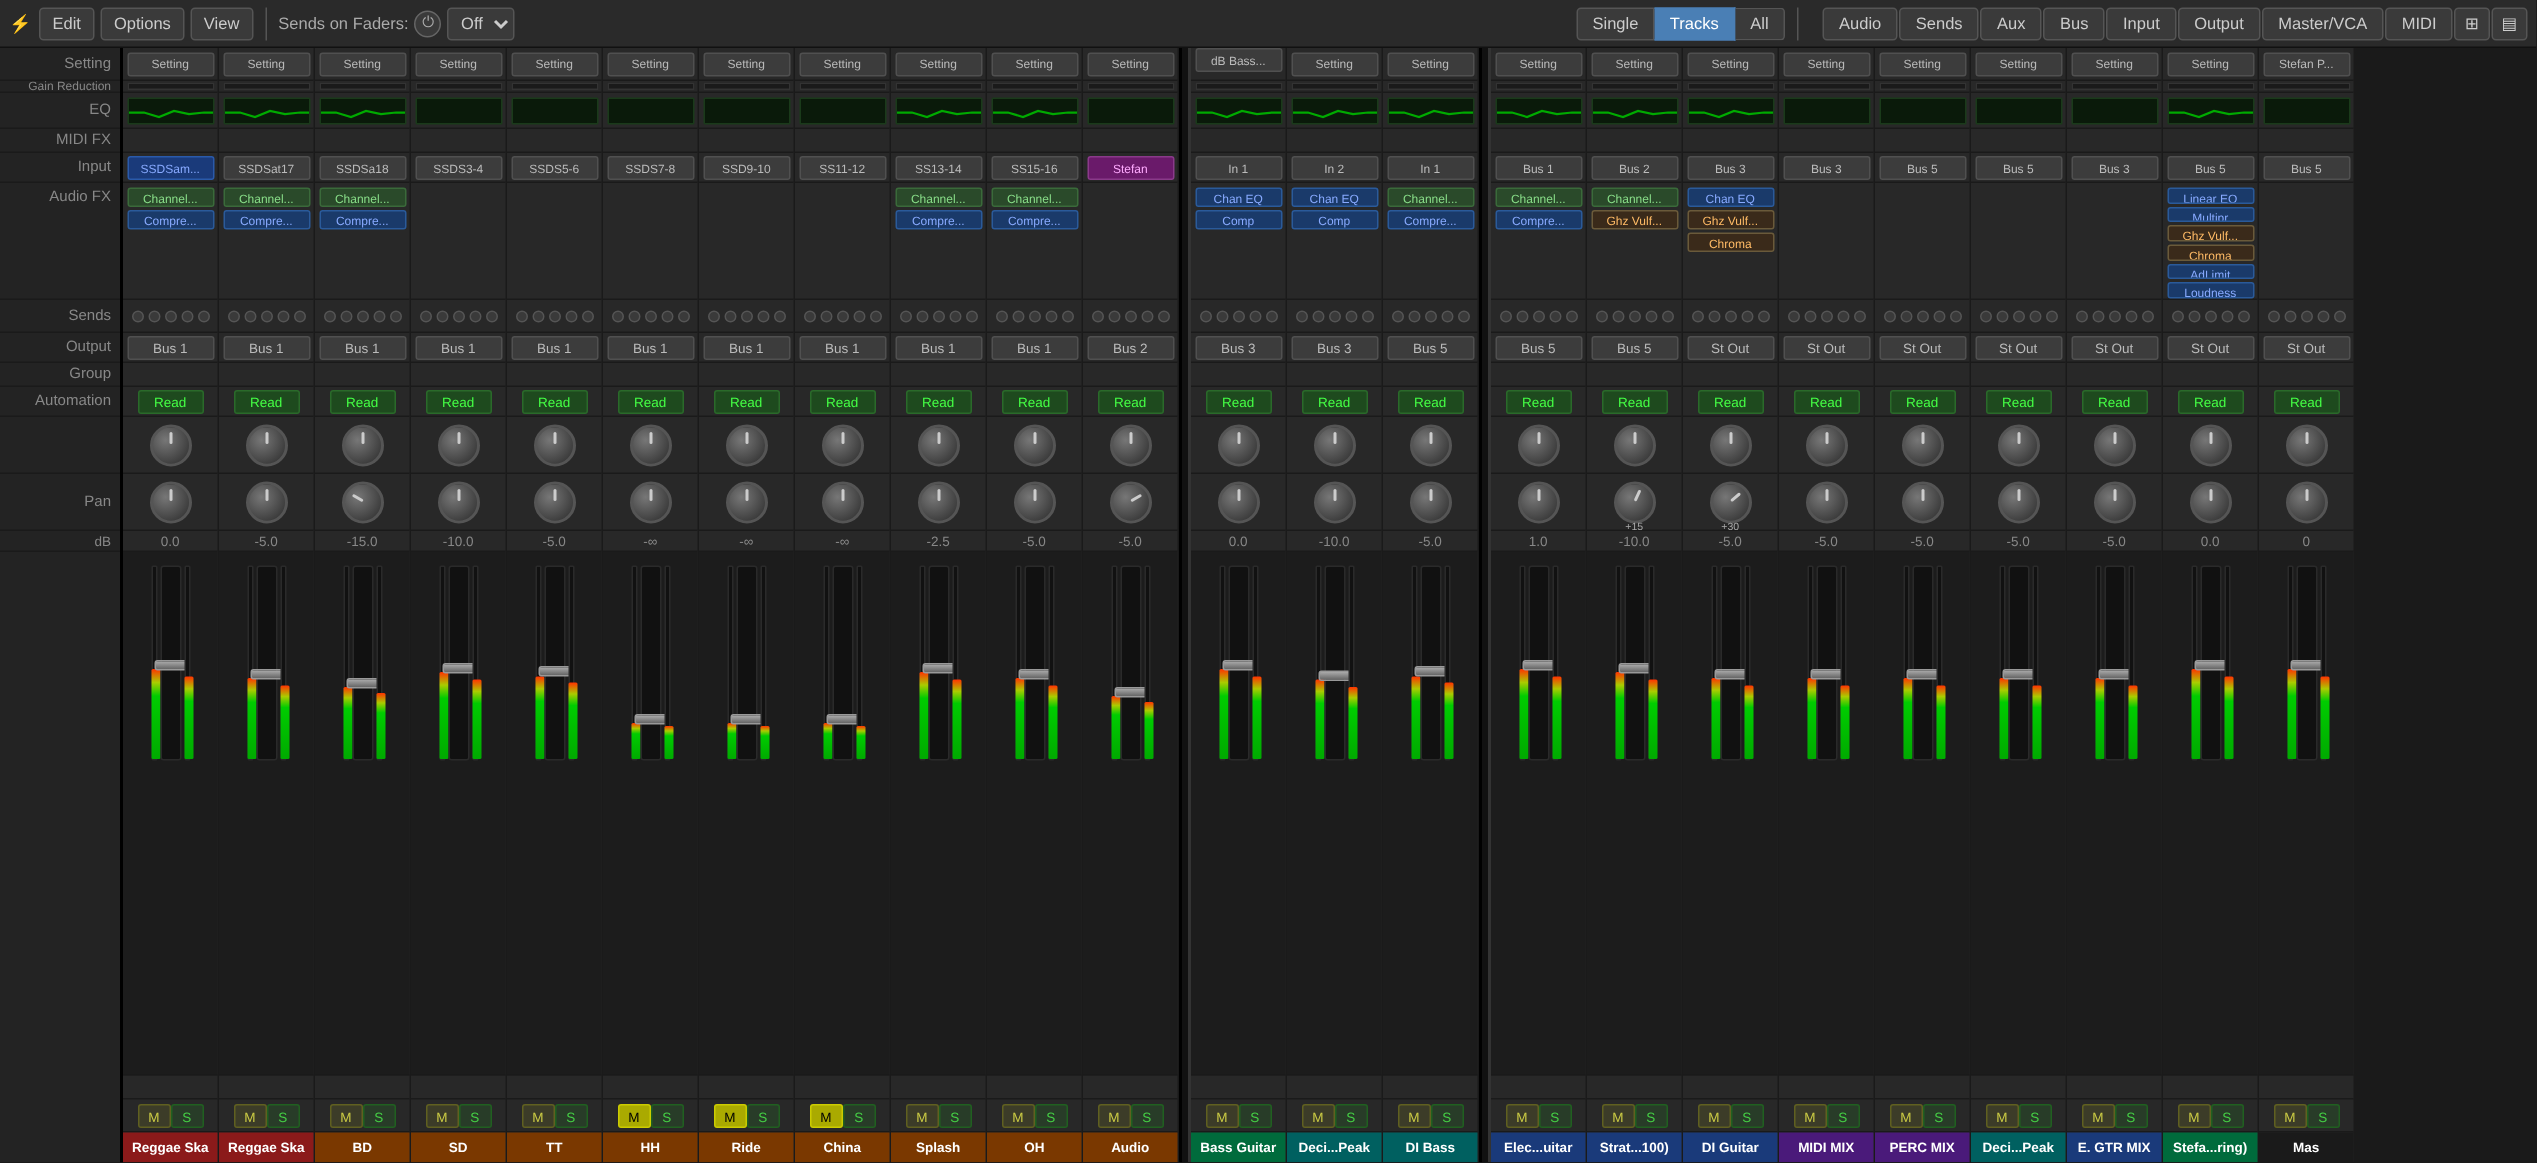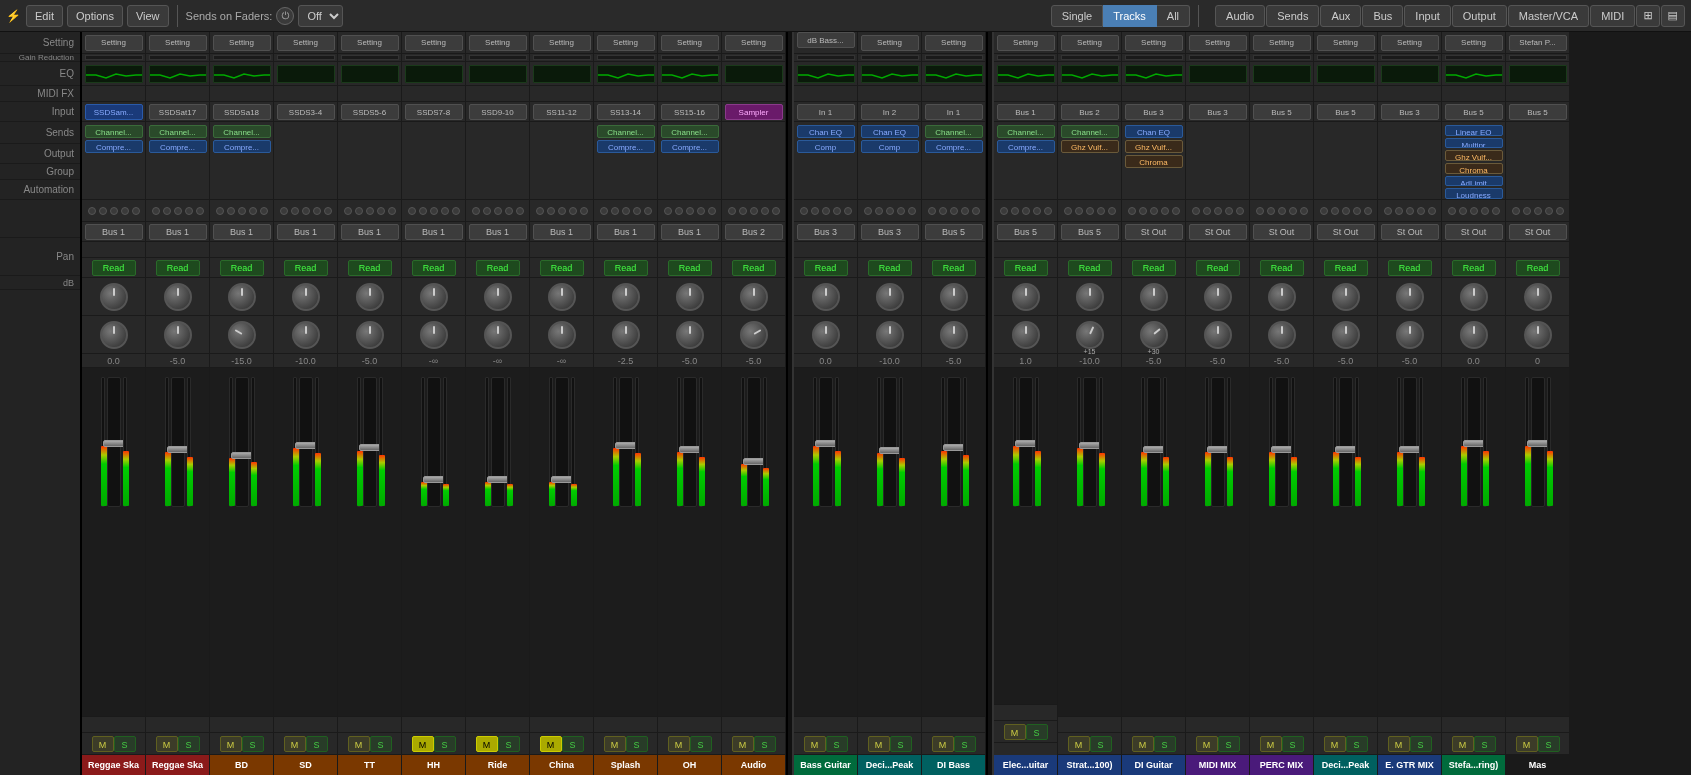--- a/index.html
+++ b/index.html
@@ -172,20 +172,21 @@
 </div>
 
 <div class="mixer-body" style="display:flex;height:calc(775px - 32px);overflow:hidden;">
 
   <div class="mixer-row-labels" style="width:82px;display:flex;flex-direction:column;background:#232323;border-right:2px solid #000;flex-shrink:0;">
     <div class="row-label" style="height:22px;">Setting</div>
     <div class="row-label" style="height:8px;font-size:8px;">Gain Reduction</div>
     <div class="row-label" style="height:24px;">EQ</div>
     <div class="row-label" style="height:16px;">MIDI FX</div>
     <div class="row-label" style="height:20px;">Input</div>
+    <div class="row-label" style="height:78px;align-items:flex-start;padding-top:4px;">Audio FX</div>
     <div class="row-label" style="height:22px;">Sends</div>
     <div class="row-label" style="height:20px;">Output</div>
     <div class="row-label" style="height:16px;">Group</div>
     <div class="row-label" style="height:20px;">Automation</div>
     <div class="row-label" style="height:38px;"></div>
     <div class="row-label" style="height:38px;">Pan</div>
     <div class="row-label" style="height:14px;font-size:9px;">dB</div>
     <div style="flex:1;"></div>
   </div>
 
@@ -891,21 +892,21 @@
           <button style="background:#3c3c3c;border:1px solid #505050;color:#bbb;font-size:8px;width:58px;height:16px;border-radius:2px;overflow:hidden;white-space:nowrap;text-overflow:ellipsis;cursor:pointer;">Setting</button>
         </div>
         <div style="height: 8px; min-height: 8px; display: flex; align-items: center; justify-content: center; border-bottom: 1px solid rgb(26, 26, 26); flex-shrink: 0;">
           <div style="width:58px;height:5px;background:#1a1a1a;border:1px solid #333;"></div>
         </div>
         <div style="height: 24px; min-height: 24px; display: flex; align-items: center; justify-content: center; border-bottom: 1px solid rgb(26, 26, 26); flex-shrink: 0;">
           <div style="width:58px;height:18px;background:#0a1a0a;border:1px solid #1a3a1a;border-radius:1px;"></div>
         </div>
         <div style="height: 16px; min-height: 16px; display: flex; align-items: center; justify-content: center; border-bottom: 1px solid rgb(26, 26, 26); flex-shrink: 0;"></div>
         <div style="height: 20px; min-height: 20px; display: flex; align-items: center; justify-content: center; border-bottom: 1px solid rgb(26, 26, 26); flex-shrink: 0;">
-          <div style="background:#6a1a6a;border:1px solid #8a3a8a;color:#ffaaff;font-size:8px;width:58px;height:16px;border-radius:2px;overflow:hidden;white-space:nowrap;text-overflow:ellipsis;text-align:center;line-height:16px;padding:0 2px;">Sampler</div>
+          <div style="background:#6a1a6a;border:1px solid #8a3a8a;color:#ffaaff;font-size:8px;width:58px;height:16px;border-radius:2px;overflow:hidden;white-space:nowrap;text-overflow:ellipsis;text-align:center;line-height:16px;padding:0 2px;">Stefan</div>
         </div>
         <div style="height: 78px; min-height: 78px; display: flex; flex-direction: column; align-items: center; justify-content: flex-start; border-bottom: 1px solid rgb(26, 26, 26); flex-shrink: 0; padding-top: 3px; gap: 2px;"></div>
         <div style="height: 22px; min-height: 22px; display: flex; align-items: center; justify-content: center; border-bottom: 1px solid rgb(26, 26, 26); flex-shrink: 0;">
           <div style="display:flex;gap:3px;">
             <div style="width:8px;height:8px;border-radius:50%;background:#3a3a3a;border:1px solid #555;"></div>
             <div style="width:8px;height:8px;border-radius:50%;background:#3a3a3a;border:1px solid #555;"></div>
             <div style="width:8px;height:8px;border-radius:50%;background:#3a3a3a;border:1px solid #555;"></div>
             <div style="width:8px;height:8px;border-radius:50%;background:#3a3a3a;border:1px solid #555;"></div>
             <div style="width:8px;height:8px;border-radius:50%;background:#3a3a3a;border:1px solid #555;"></div>
           </div>
@@ -1237,21 +1238,21 @@
       </div>
     </div>
   </div>
         <div style="height: 16px; min-height: 16px; display: flex; align-items: center; justify-content: center; border-bottom: 1px solid rgb(26, 26, 26); flex-shrink: 0;">
           <span style="font-size:8px;color:#555;letter-spacing:1px;"></span>
         </div>
         <div style="height: 22px; min-height: 22px; display: flex; align-items: center; justify-content: center; border-bottom: 1px solid rgb(26, 26, 26); flex-shrink: 0;">
           <button style="width:22px;height:16px;background:#3c3c28;border:1px solid #606020;color:#cccc44;font-size:9px;cursor:pointer;border-radius:2px;text-align:center;line-height:16px;">M</button>
           <button style="width:22px;height:16px;background:#283c28;border:1px solid #206020;color:#44cc44;font-size:9px;cursor:pointer;border-radius:2px;text-align:center;line-height:16px;">S</button>
         </div>
-        <div style="height: 20px; min-height: 20px; display: flex; align-items: center; justify-content: center; background: rgb(26, 58, 122); color: rgb(255, 255, 255); font-size: 9px; font-weight: bold; overflow: hidden; white-space: nowrap; text-overflow: ellipsis; padding: 0px 2px; cursor: pointer; margin-top: 12px;">Elec...uitar</div>
+        <div style="height: 20px; min-height: 20px; display: flex; align-items: center; justify-content: center; background: rgb(26, 58, 122); color: rgb(255, 255, 255); font-size: 9px; font-weight: bold; overflow: hidden; white-space: nowrap; text-overflow: ellipsis; padding: 0px 2px; cursor: pointer;">Elec...uitar</div>
       </div>
       <div class="ch" style="width: 64px; min-width: 64px; background: rgb(40, 40, 40); border-right: 1px solid rgb(26, 26, 26); display: flex; flex-direction: column; height: 100%;">
         <div style="height: 22px; min-height: 22px; display: flex; align-items: center; justify-content: center; border-bottom: 1px solid rgb(26, 26, 26); flex-shrink: 0;">
           <button style="background:#3c3c3c;border:1px solid #505050;color:#bbb;font-size:8px;width:58px;height:16px;border-radius:2px;overflow:hidden;white-space:nowrap;text-overflow:ellipsis;cursor:pointer;">Setting</button>
         </div>
         <div style="height: 8px; min-height: 8px; display: flex; align-items: center; justify-content: center; border-bottom: 1px solid rgb(26, 26, 26); flex-shrink: 0;">
           <div style="width:58px;height:5px;background:#1a1a1a;border:1px solid #333;"></div>
         </div>
         <div style="height: 24px; min-height: 24px; display: flex; align-items: center; justify-content: center; border-bottom: 1px solid rgb(26, 26, 26); flex-shrink: 0;">
           <div style="width:58px;height:18px;background:#0a1a0a;border:1px solid #1a3a1a;border-radius:1px;overflow:hidden;">

